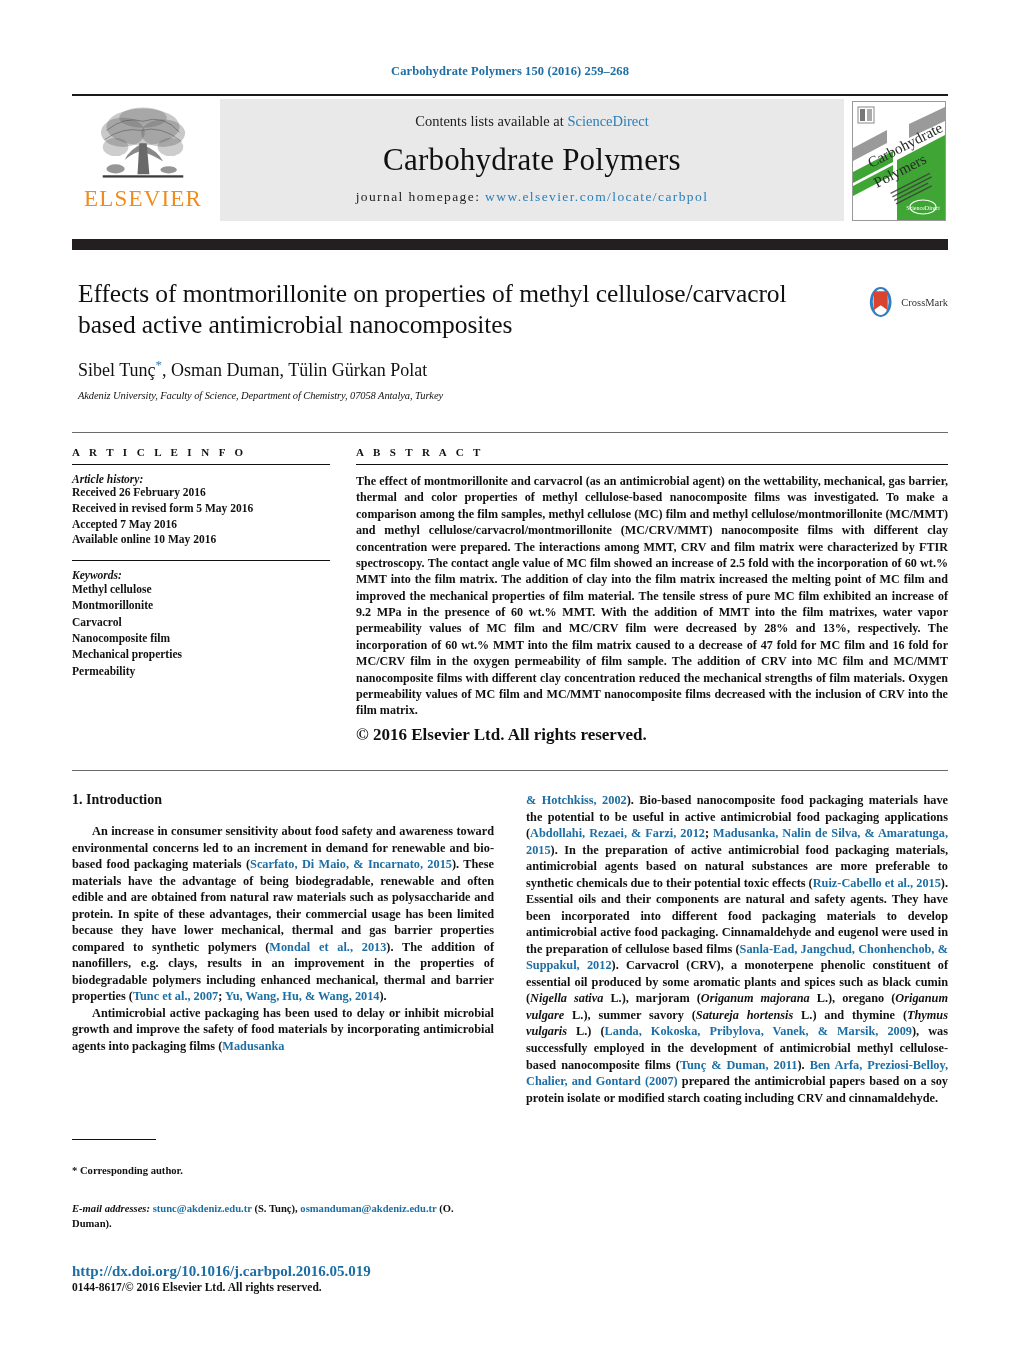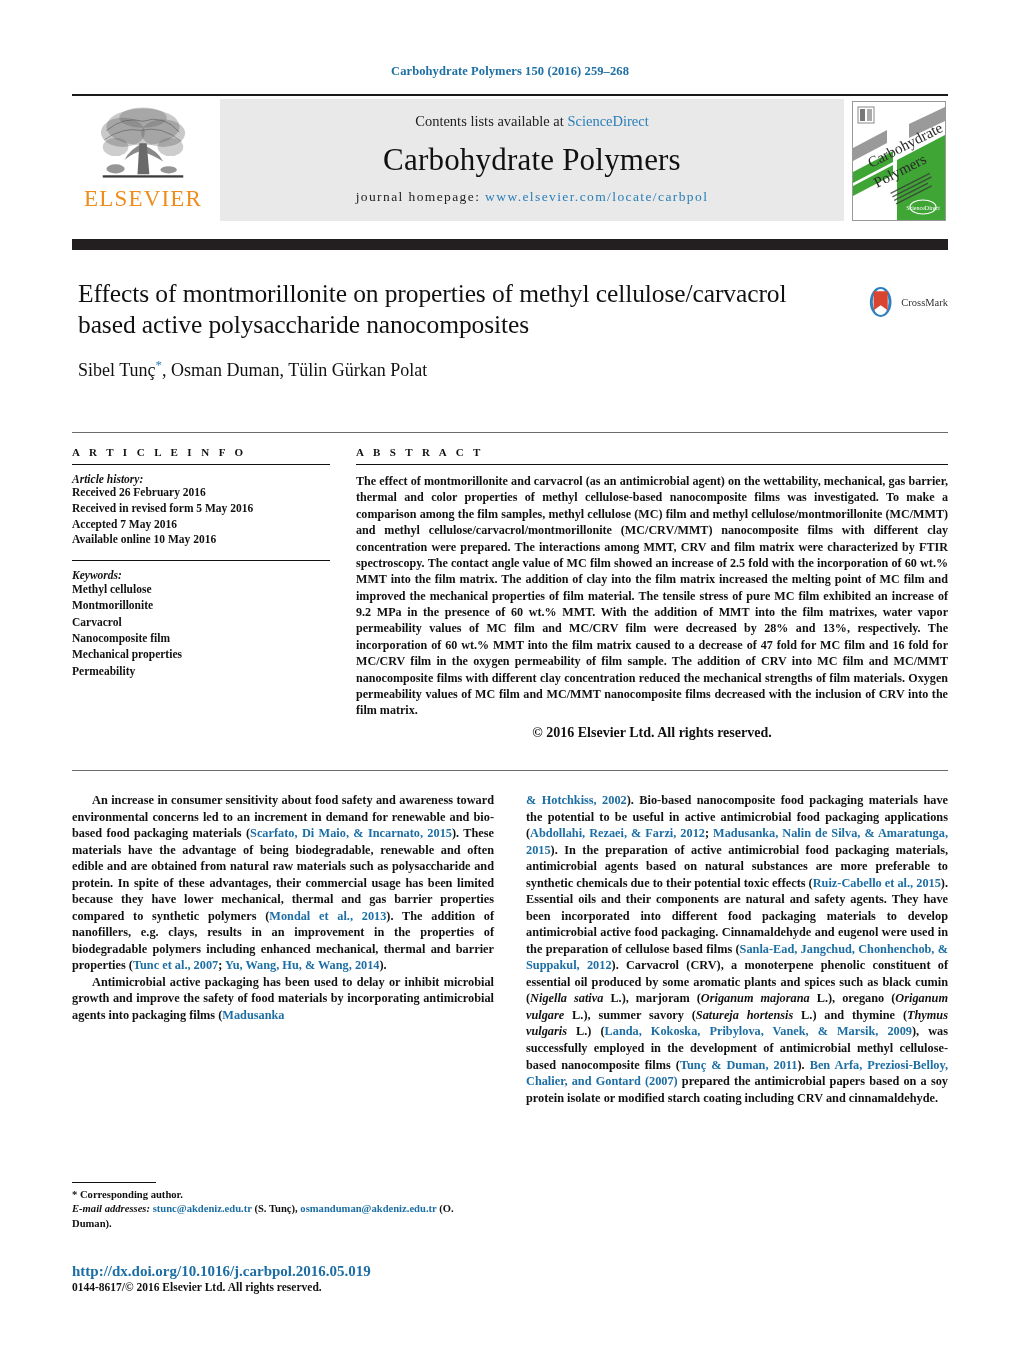--- a/index.html
+++ b/index.html
@@ -124,21 +124,21 @@
   .meta-label { font-size: 11.5px; font-style: italic; font-weight: bold; color: #111; }
   .meta-line { font-size: 11.5px; color: #111; line-height: 1.37; font-weight: bold; }
   .kw-line { font-size: 11.5px; color: #111; line-height: 1.42; font-weight: bold; }
 
   .abstract-body {
     font-size: 12.1px; line-height: 1.355;
     text-align: justify; color: #111;
     font-weight: bold;
   }
   .copyright {
-    text-align: center; font-size: 14px; margin-top: 6px; color: #111;
+    text-align: left; font-size: 17px; margin-top: 6px; color: #111;
     font-weight: bold;
   }
   .infobar-bottom {
     position: absolute; top: 770px; left: 72px; width: 876px;
     border-top: 1.2px solid #6b6b6b;
   }
 
   
   .body-cols {
     position: absolute; top: 792px; left: 72px; width: 876px; height: 440px;
@@ -154,21 +154,21 @@
   }
   .para + .para { margin-top: 0; }
   .ref { color: #1c6ea4; }
   .ital { font-style: italic; }
 
   
   .footnote {
     position: absolute; left: 0; bottom: 0; width: 422px;
   }
   .fn-rule { width: 84px; border-top: 1.3px solid #111; margin-bottom: 5px; }
-  .fn-line { font-size: 10.6px; line-height: 1.4; color: #111; font-weight: bold; }
+  .fn-line { font-size: 10.6px; line-height: 1.4; color: #111; font-weight: bold; margin-top: 24px; }
   .fn-line .lnk { color: #1c6ea4; }
   .fn-ital { font-style: italic; }
 
   .doi-block { position: absolute; left: 72px; top: 1263px; width: 460px; }
   .doi-link { font-size: 15px; color: #1c6ea4; font-weight: bold; }
   .issn-line { font-size: 11.5px; color: #111; font-weight: bold; margin-top: 1px; }
 </style>
 </head>
 <body>
 
@@ -244,24 +244,25 @@
           </svg>
         </div>
       </div>
 
     </div>
   </div>
 
   <div class="dark-band"></div>
 
   <div class="title-zone">
-    <div class="paper-title">Effects of montmorillonite on properties of methyl cellulose/carvacrol based active polysaccharide nanocomposites</div>
+    <div class="paper-title">Effects of montmorillonite on properties of methyl cellulose/carvacrol based active antimicrobial nanocomposites</div>
     <div class="authors">
       <span>Sibel Tunç</span><span class="star">*</span><span>, Osman Duman, Tülin Gürkan Polat</span>
     </div>
+    <div class="affiliation">Akdeniz University, Faculty of Science, Department of Chemistry, 07058 Antalya, Turkey</div>
 
     <div class="crossmark">
       <svg width="40" height="40" viewBox="0 0 40 40">
         <ellipse cx="20" cy="20" rx="13" ry="18" fill="#2f7fc1"></ellipse>
         <ellipse cx="20" cy="20" rx="9.5" ry="15.5" fill="#ffffff"></ellipse>
         <path d="M11.5 7 L28.5 7 L28.5 30 L20 24 L11.5 30 Z" fill="#d8442f"></path>
         <path d="M20 26 L27 31 L13 31 Z" fill="#ffffff"></path>
       </svg>
       <span class="crossmark-text">CrossMark</span>
     </div>
@@ -296,20 +297,21 @@
         <div class="copyright">© 2016 Elsevier Ltd. All rights reserved.</div>
       </div>
     </div>
   </div>
 
   <div class="infobar-bottom"></div>
 
   <div class="body-cols">
 
     <div class="bcol">
+      <div class="h2">1.  Introduction</div>
       <p class="para" id="lp0"><span>An increase in consumer sensitivity about food safety and awareness toward environmental concerns led to an increment in demand for renewable and bio-based food packaging materials (</span><span class="ref">Scarfato, Di Maio, &amp; Incarnato, 2015</span><span>). These materials have the advantage of being biodegradable, renewable and often edible and are obtained from natural raw materials such as polysaccharide and protein. In spite of these advantages, their commercial usage has been limited because they have lower mechanical, thermal and gas barrier properties compared to synthetic polymers (</span><span class="ref">Mondal et al., 2013</span><span>). The addition of nanofillers, e.g. clays, results in an improvement in the properties of biodegradable polymers including enhanced mechanical, thermal and barrier properties (</span><span class="ref">Tunc et al., 2007</span><span>; </span><span class="ref">Yu, Wang, Hu, &amp; Wang, 2014</span><span>).</span></p>
       <p class="para" id="lp1"><span>Antimicrobial active packaging has been used to delay or inhibit microbial growth and improve the safety of food materials by incorporating antimicrobial agents into packaging films (</span><span class="ref">Madusanka</span></p>
 
       <div class="footnote">
         <div class="fn-rule"></div>
         <div class="fn-line">*  Corresponding author.</div>
         <div class="fn-line">
           <span class="fn-ital">E-mail addresses:</span>
           <span class="lnk">stunc@akdeniz.edu.tr</span><span> (S. Tunç), </span><span class="lnk">osmanduman@akdeniz.edu.tr</span>
           <span>(O. Duman).</span>

